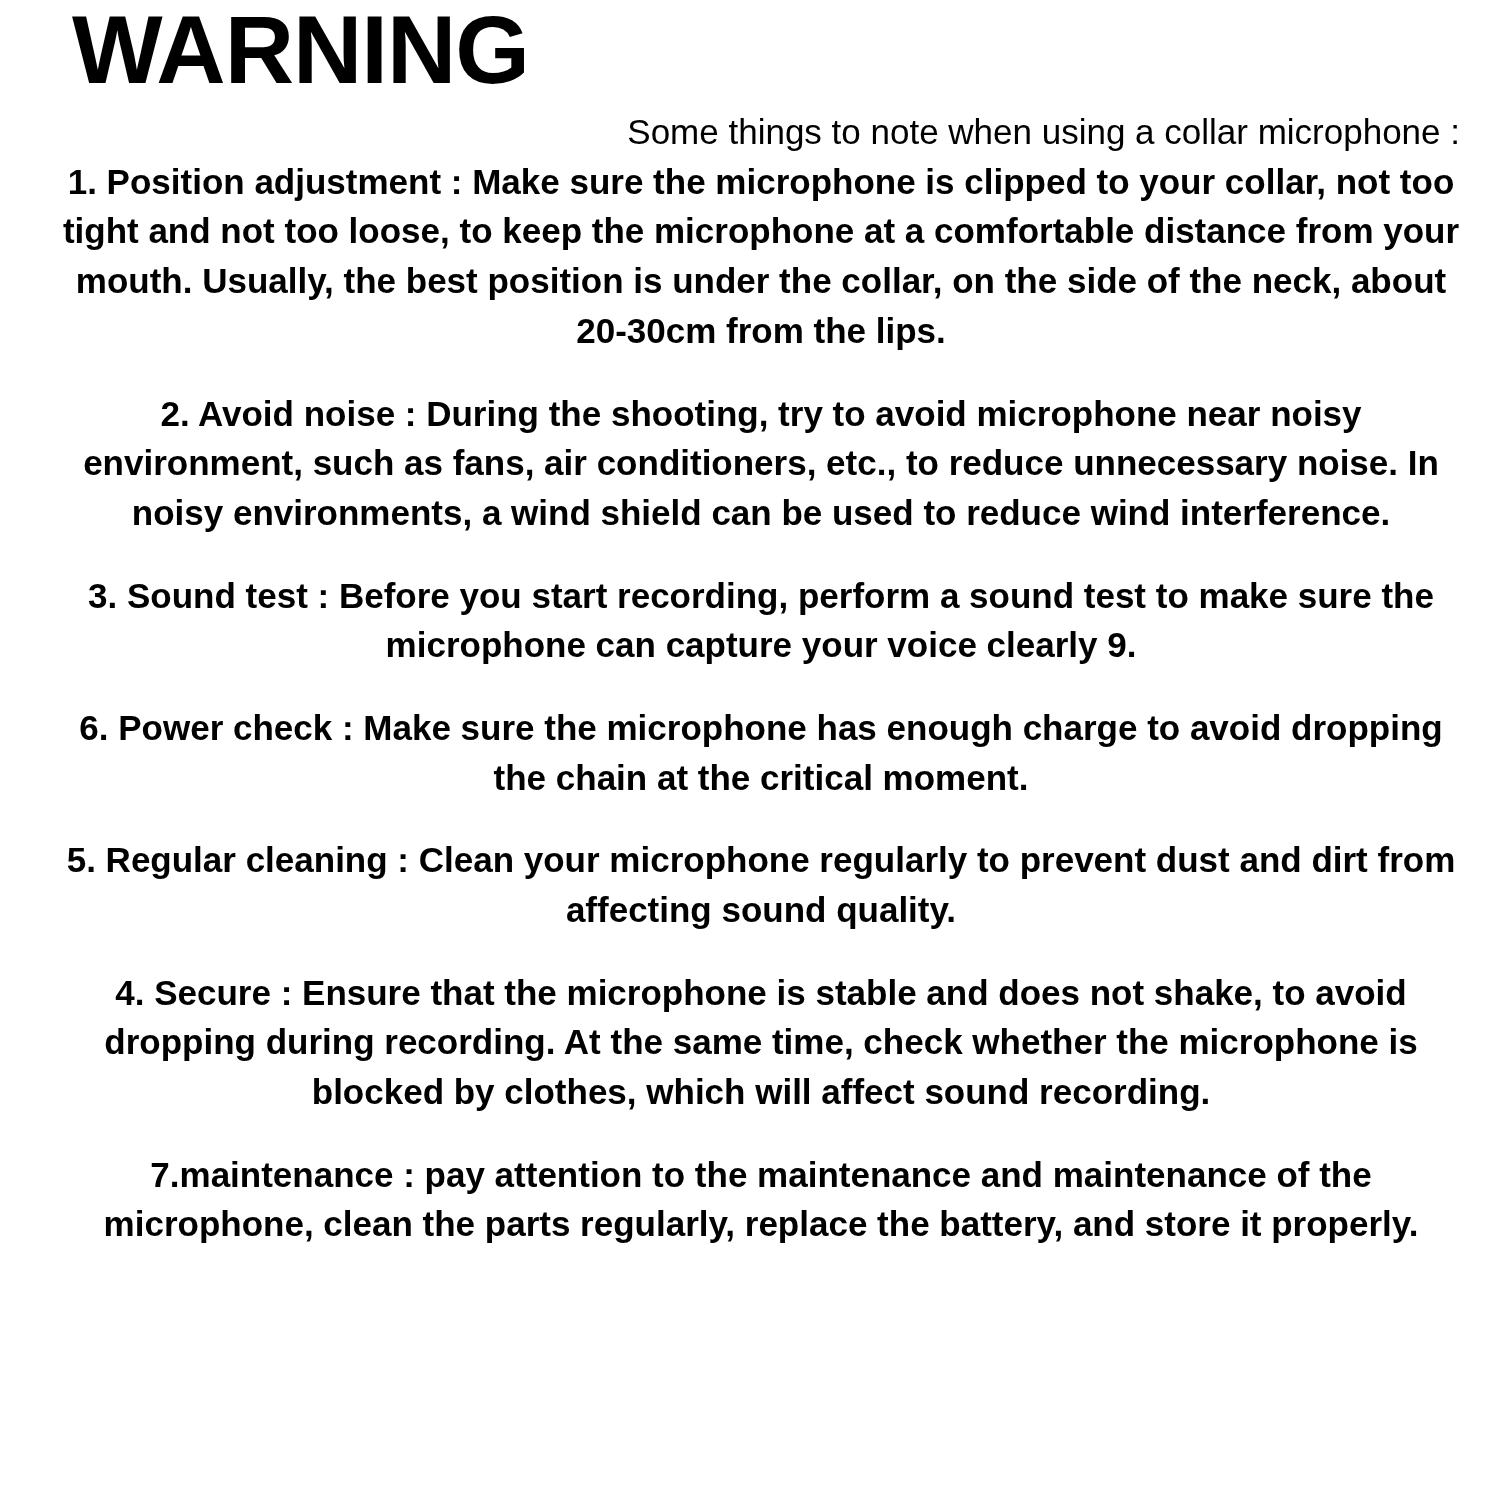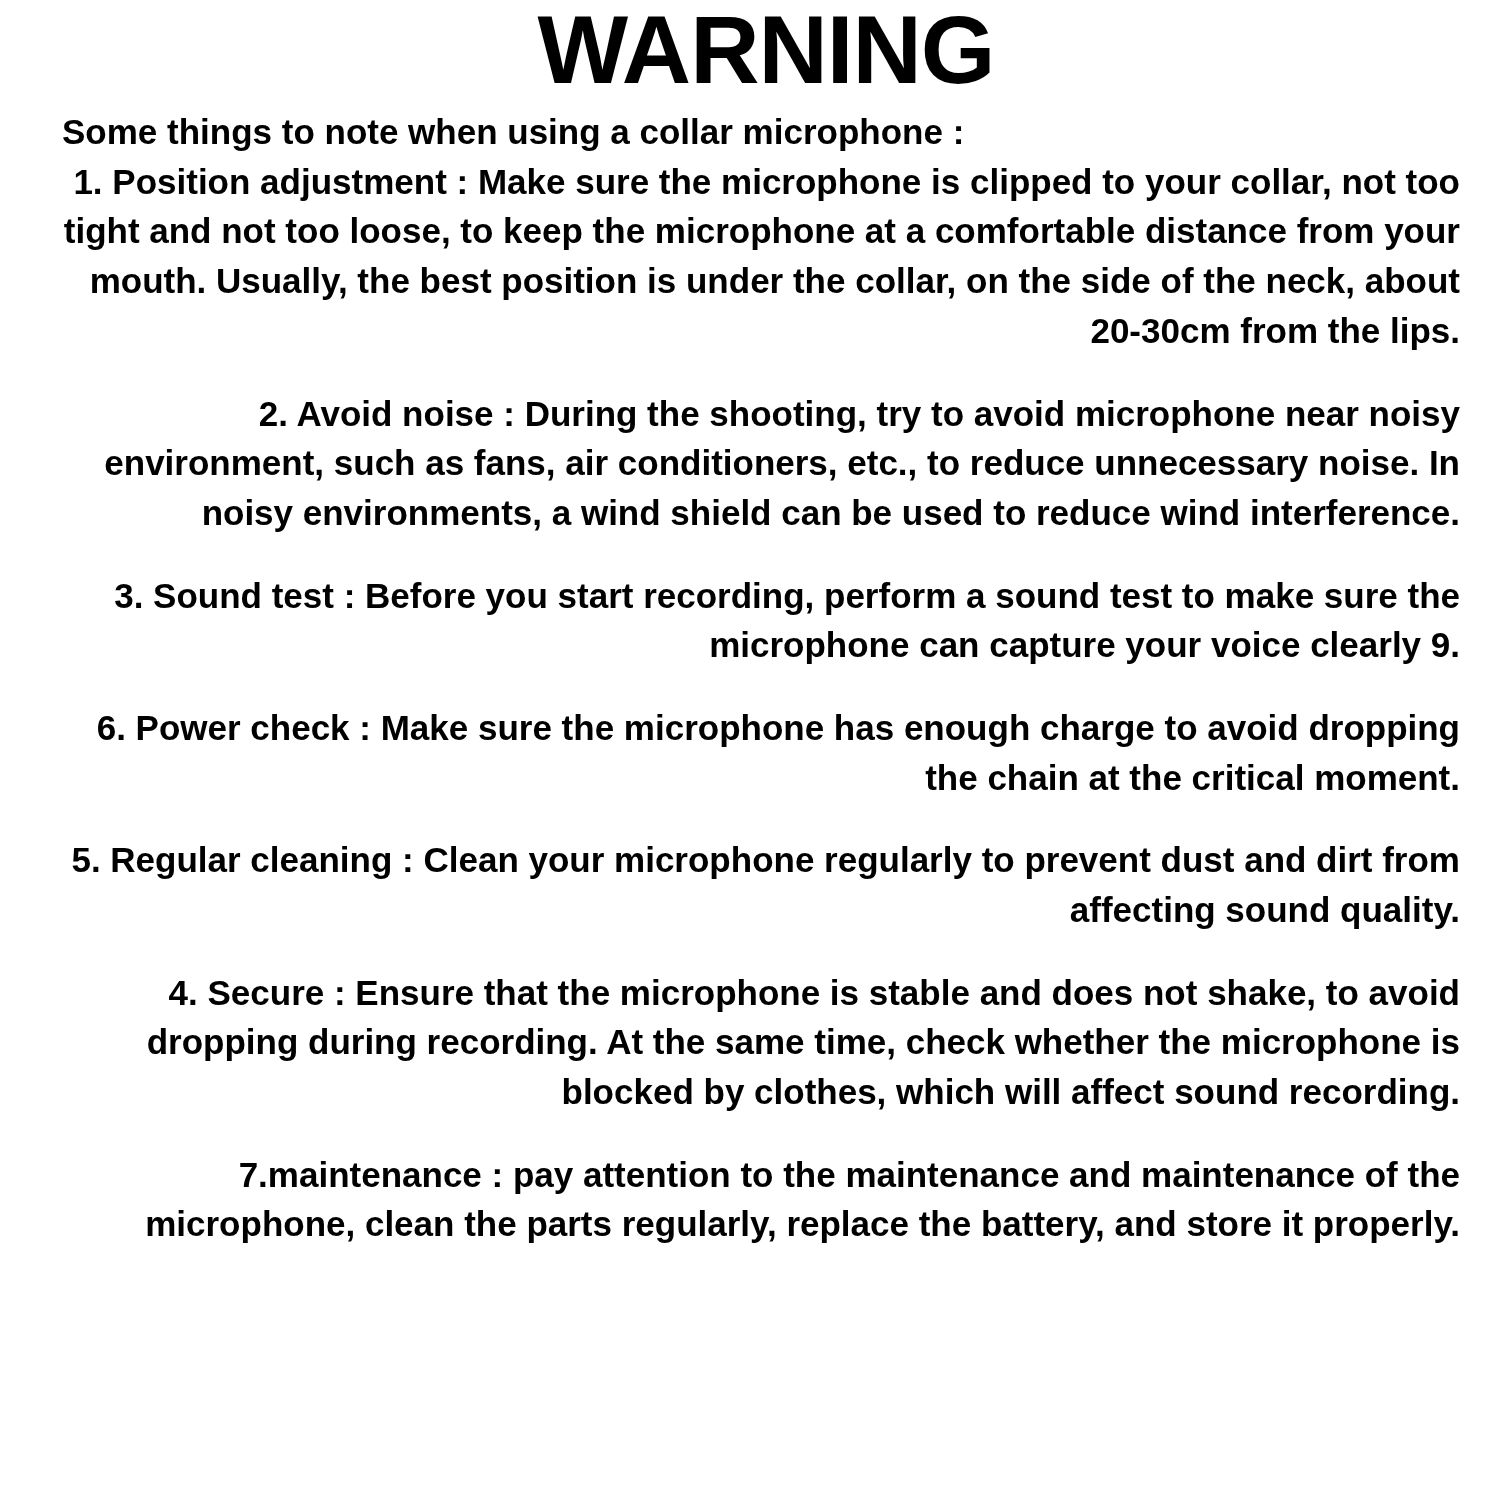--- a/index.html
+++ b/index.html
@@ -15,40 +15,40 @@
     overflow: hidden;
   }
   .page {
     width: 1500px;
     height: 1500px;
     box-sizing: border-box;
     padding: 0 40px 0 62px;
     position: relative;
   }
   .warning-title {
-    text-align: center;
     font-size: 96px;
     font-weight: bold;
     line-height: 1.0;
     letter-spacing: -1px;
     margin: 2px 0 12px 0;
     padding-left: 10px;
   }
   .intro {
     font-size: 35px;
-    font-weight: bold;
+    font-weight: normal;
     line-height: 1.28;
     margin-bottom: 2px;
+    text-align: right;
   }
   .item {
     font-size: 35px;
     font-weight: bold;
     line-height: 1.42;
     margin-bottom: 33px;
-    text-align: right;
+    text-align: center;
   }
   .item:last-child {
     margin-bottom: 12px;
   }
 </style>
 </head>
 <body>
 
 <div class="page">
 

